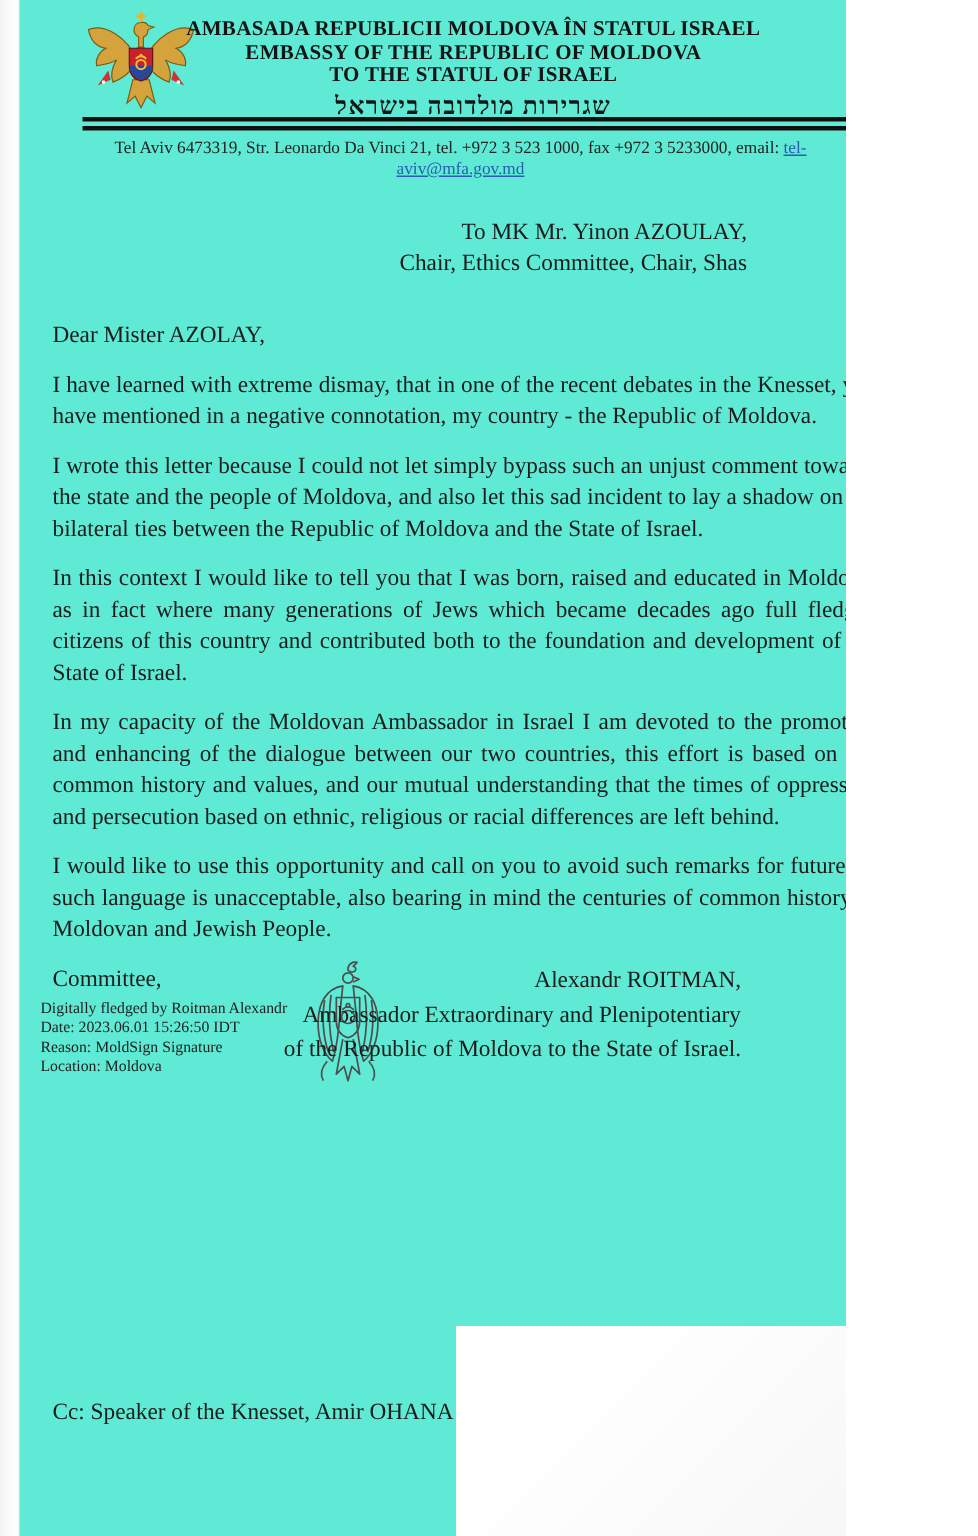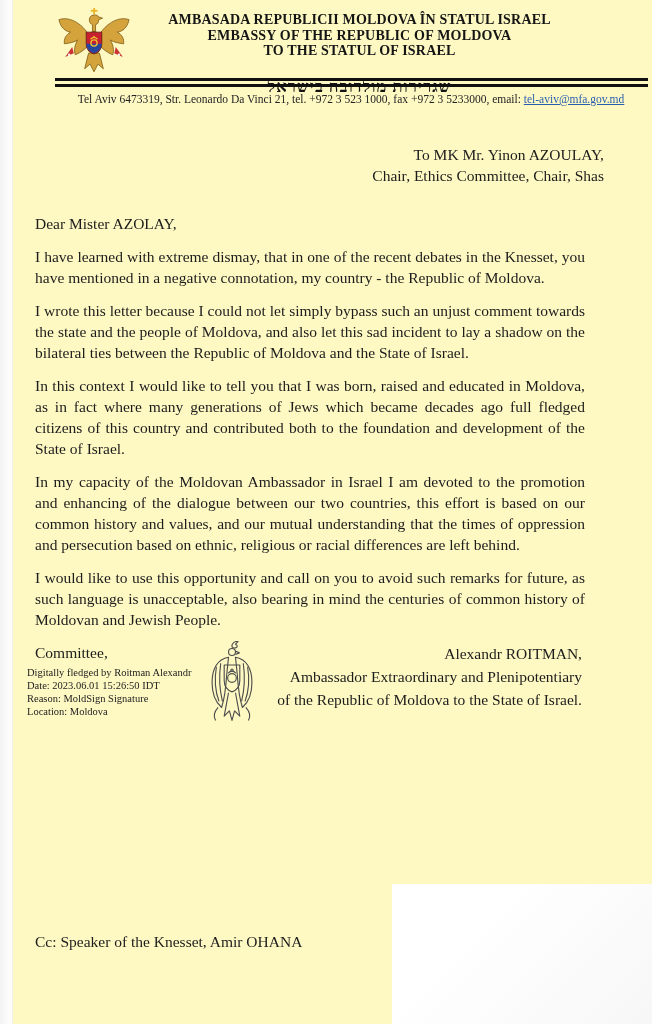--- a/index.html
+++ b/index.html
@@ -1,19 +1,19 @@
 <!DOCTYPE html>
 <html><head>
 <meta charset="utf-8">
 <style>
   html,body{margin:0;padding:0;background:#ffffff;}
   .page{
     position:relative;
-    width:652px;height:1024px;
-    background:#fef9c3;
+    width:564px;height:1024px;
+    background:#5eead4;
     font-family:"Liberation Serif", serif;
     color:#1c1c1c;
     overflow:hidden;
   }
   
   .scan-edge{
     position:absolute;left:0;top:0;width:12px;height:1024px;
     background:linear-gradient(90deg,#f3f3f3,#fcfcfc 70%,#ffffff);
     border-right:1px solid #f0f0f0;
   }
@@ -22,34 +22,34 @@
     background:linear-gradient(315deg,#f7f7f7,#ffffff 70%);
   }
 
   
   .coat{position:absolute;left:55px;top:8px;width:78px;height:74px;}
   .hdr{
     position:absolute;left:112px;right:45px;top:12px;
     text-align:center;font-weight:bold;color:#151515;
   }
   .hdr .l{font-size:14px;line-height:15.5px;letter-spacing:.2px;}
-  .hdr .heb{font-size:16.5px;line-height:20px;margin-top:18px;letter-spacing:1px;}
+  .hdr .heb{font-size:16.5px;line-height:20px;margin-top:2px;letter-spacing:1px;}
   .rule{
     position:absolute;left:55px;width:593px;top:78px;height:3px;
     border-top:3px solid #101010;border-bottom:3px solid #101010;
   }
   .contact{
     position:absolute;left:58px;right:8px;top:92px;
     text-align:center;font-size:11.5px;line-height:14px;color:#222;
   }
   .contact a{color:#2a5db0;text-decoration:underline;cursor:pointer;}
 
   
   .recipient{
-    position:absolute;top:144px;right:48px;
+    position:absolute;top:144px;right:66px;
     text-align:right;font-size:15.5px;line-height:21px;
   }
 
   
   .body{
     position:absolute;left:35px;top:213px;width:550px;
     font-size:15.5px;line-height:21px;
   }
   .body p{margin:0 0 12px 0;text-align:justify;}
   .body p.noj{text-align:left;}

